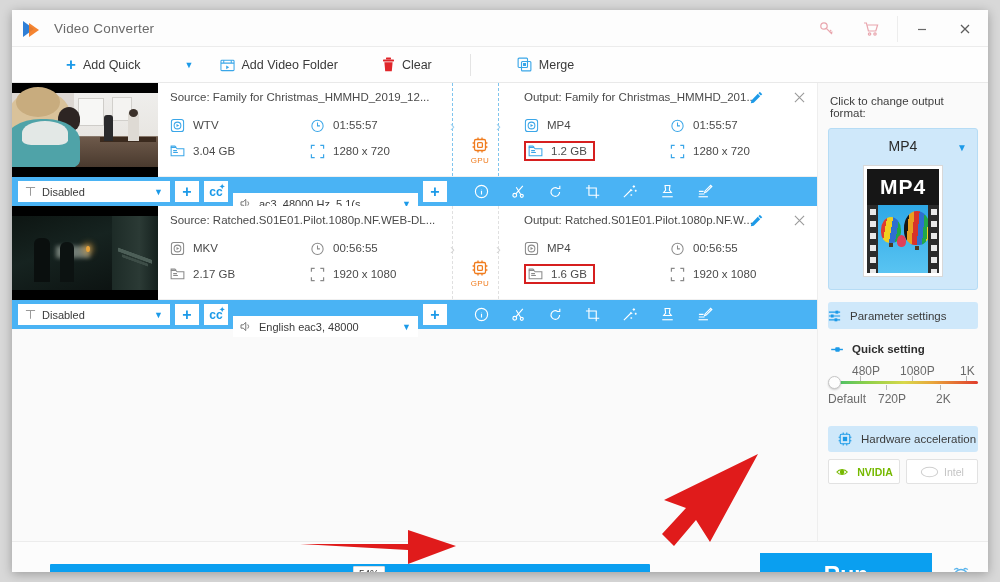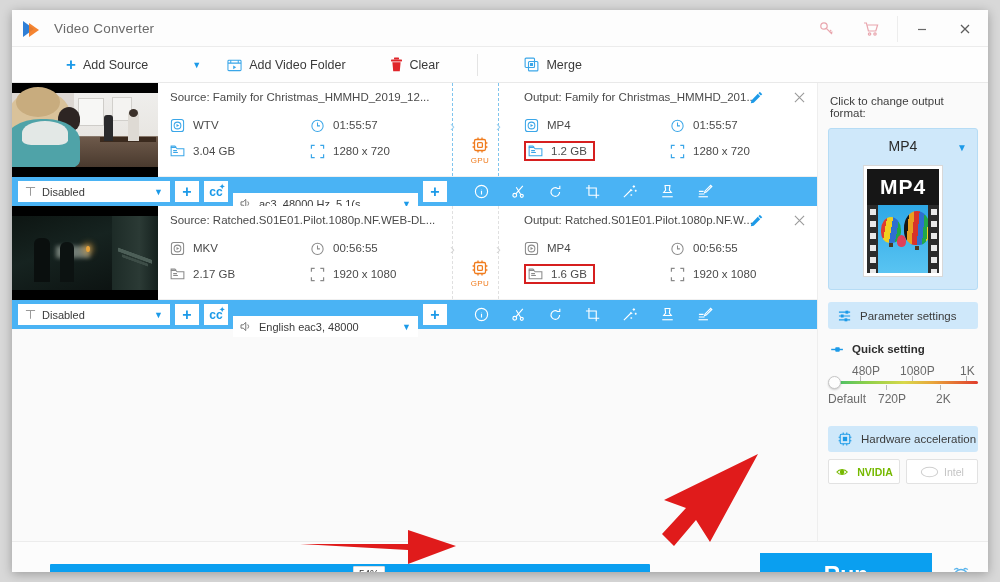--- a/index.html
+++ b/index.html
@@ -175,21 +175,21 @@
   }
   .fmt-inner .film { position: absolute; top: 36px; bottom: 0; width: 11px; background: #2b2b2b; z-index: 3; }
   .fmt-inner .film.l { left: 0; } .fmt-inner .film.r { right: 0; }
   .fmt-inner .perf { position: absolute; left: 2.5px; width: 6px; height: 6px; background: #e9e9e9; }
   .fmt-inner .sky { position: absolute; left:0; right:0; top: 36px; bottom: 0; background: linear-gradient(180deg,#2ea8e6,#59c4f2); }
   .bal { position: absolute; border-radius: 50% 50% 42% 42%; }
   .bas { position: absolute; width: 4px; height: 4px; background: #4a3a22; }
 
   .param-btn {
     margin-top: 12px; height: 27px; background: #cfe8fa; border-radius: 3px;
-    display: flex; align-items: center; padding-left: 10px; gap: 8px;
+    display: flex; align-items: center; gap: 8px;
     font-size: 11.5px; color: #3b3b3b;
   }
   .qs { margin-top: 14px; display: flex; align-items: center; gap: 7px; padding-left: 2px; }
   .qs .t { font-size: 11.5px; color: #2e2e2e; font-weight: bold; }
 
   .slider-wrap { margin-top: 9px; position: relative; height: 46px; }
   .sl-top { position: relative; height: 12px; }
   .sl-bot { position: relative; height: 12px; margin-top: 3px; }
   .sl-lbl { position: absolute; font-size: 12px; color: #6a6a6a; }
   .sl-track {
@@ -271,21 +271,21 @@
         <svg class="ic" width="14" height="14" viewBox="0 0 14 14" stroke="#5d5d5d" stroke-width="1.3">
             <path d="M3 3l8 8M11 3l-8 8"></path>
           </svg>
       </div>
     </div>
   </div>
 
   <div class="toolbar">
     <div class="tb-item" style="margin-left:48px;">
       <span class="plus-blue">+</span>
-      <span class="lbl">Add Source</span>
+      <span class="lbl">Add Quick</span>
     </div>
     <div class="tb-item" style="margin-left:32px;">
       <span class="caret">▼</span>
     </div>
     <div class="tb-item" style="margin-left:14px;">
       <span>
         <svg class="ic" width="15" height="14" viewBox="0 0 16 14" fill="none" stroke="#3aa6e8" stroke-width="1.1">
           <rect x="1" y="2" width="14" height="11" rx="1"></rect>
             <path d="M1 5h14M4 2v3M12 2v3"></path>
           <path d="M6.6 7.4l3.2 2-3.2 2z" fill="#3aa6e8" stroke="none"></path>

